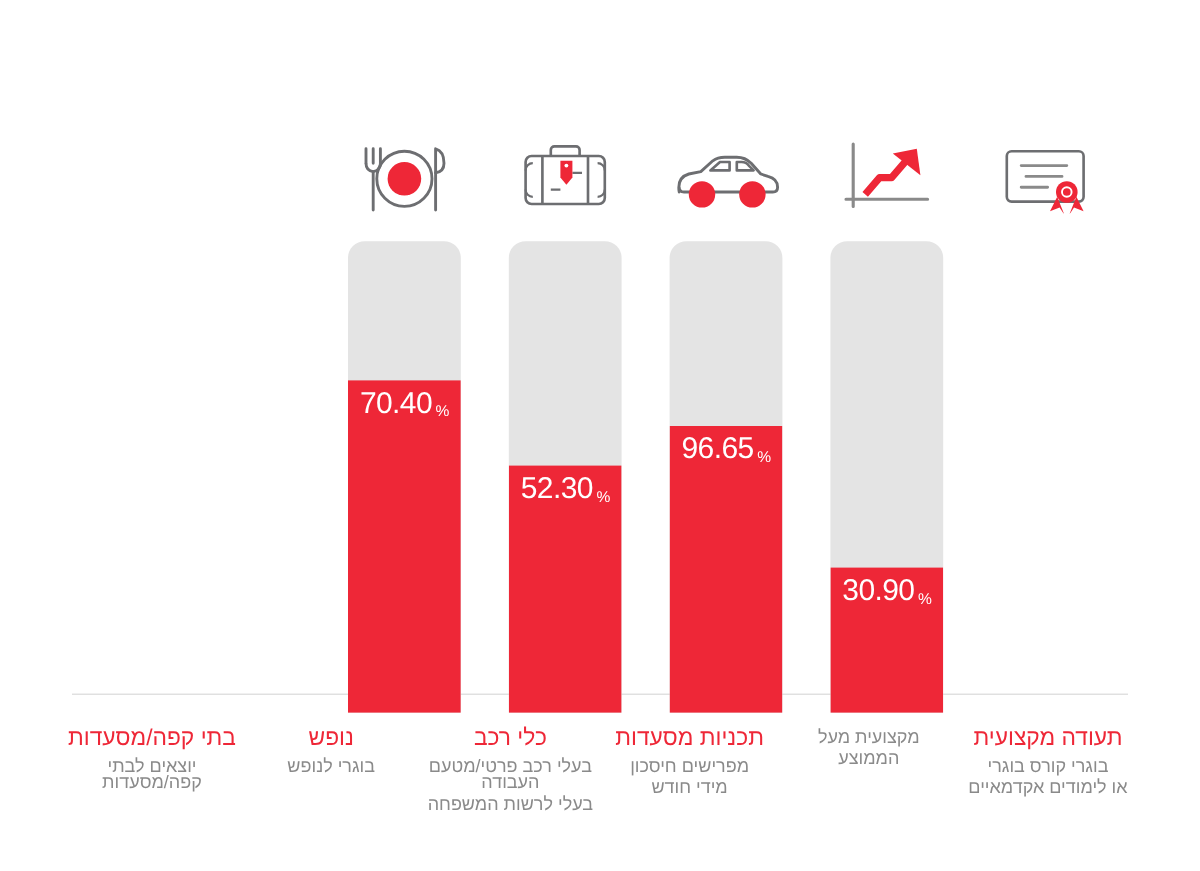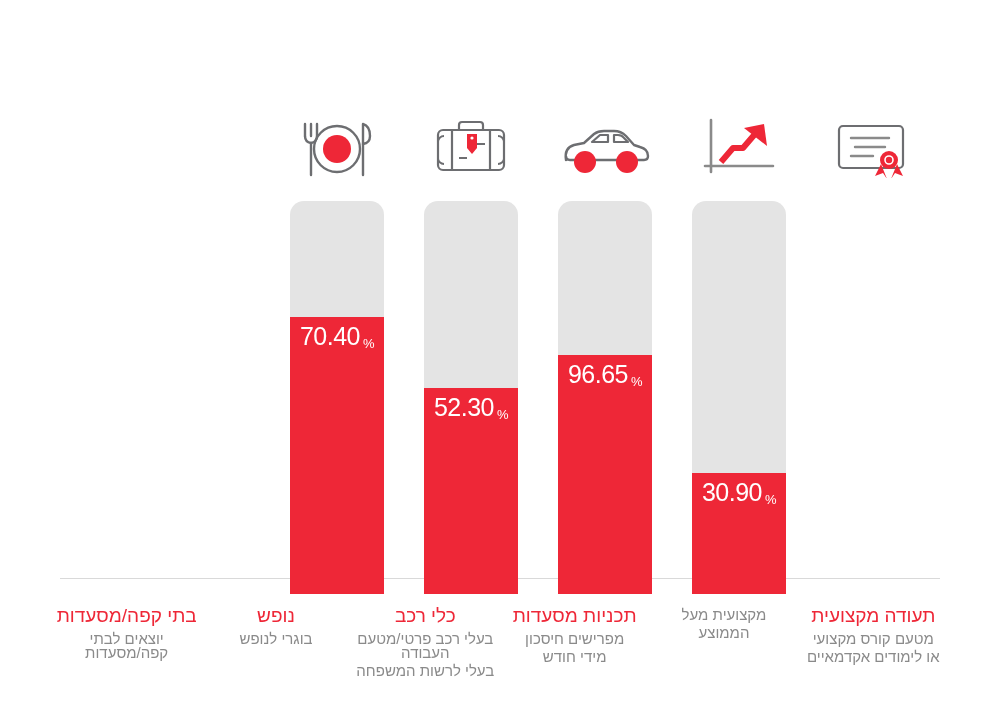--- a/index.html
+++ b/index.html
@@ -201,19 +201,19 @@
       <div class="label-sub">מידי חודש</div>
     </div>
 
     <div class="label-col">
       <div class="label-sub">מקצועית מעל</div>
       <div class="label-sub">הממוצע</div>
     </div>
 
     <div class="label-col" style="margin-right:-8px">
       <div class="label-title">תעודה מקצועית</div>
-      <div class="label-sub">מטעם קורס מקצועי</div>
+      <div class="label-sub">בוגרי קורס בוגרי</div>
       <div class="label-sub">או לימודים אקדמאיים</div>
     </div>
 
   </div>
 
 </div>
 
 </body></html>

